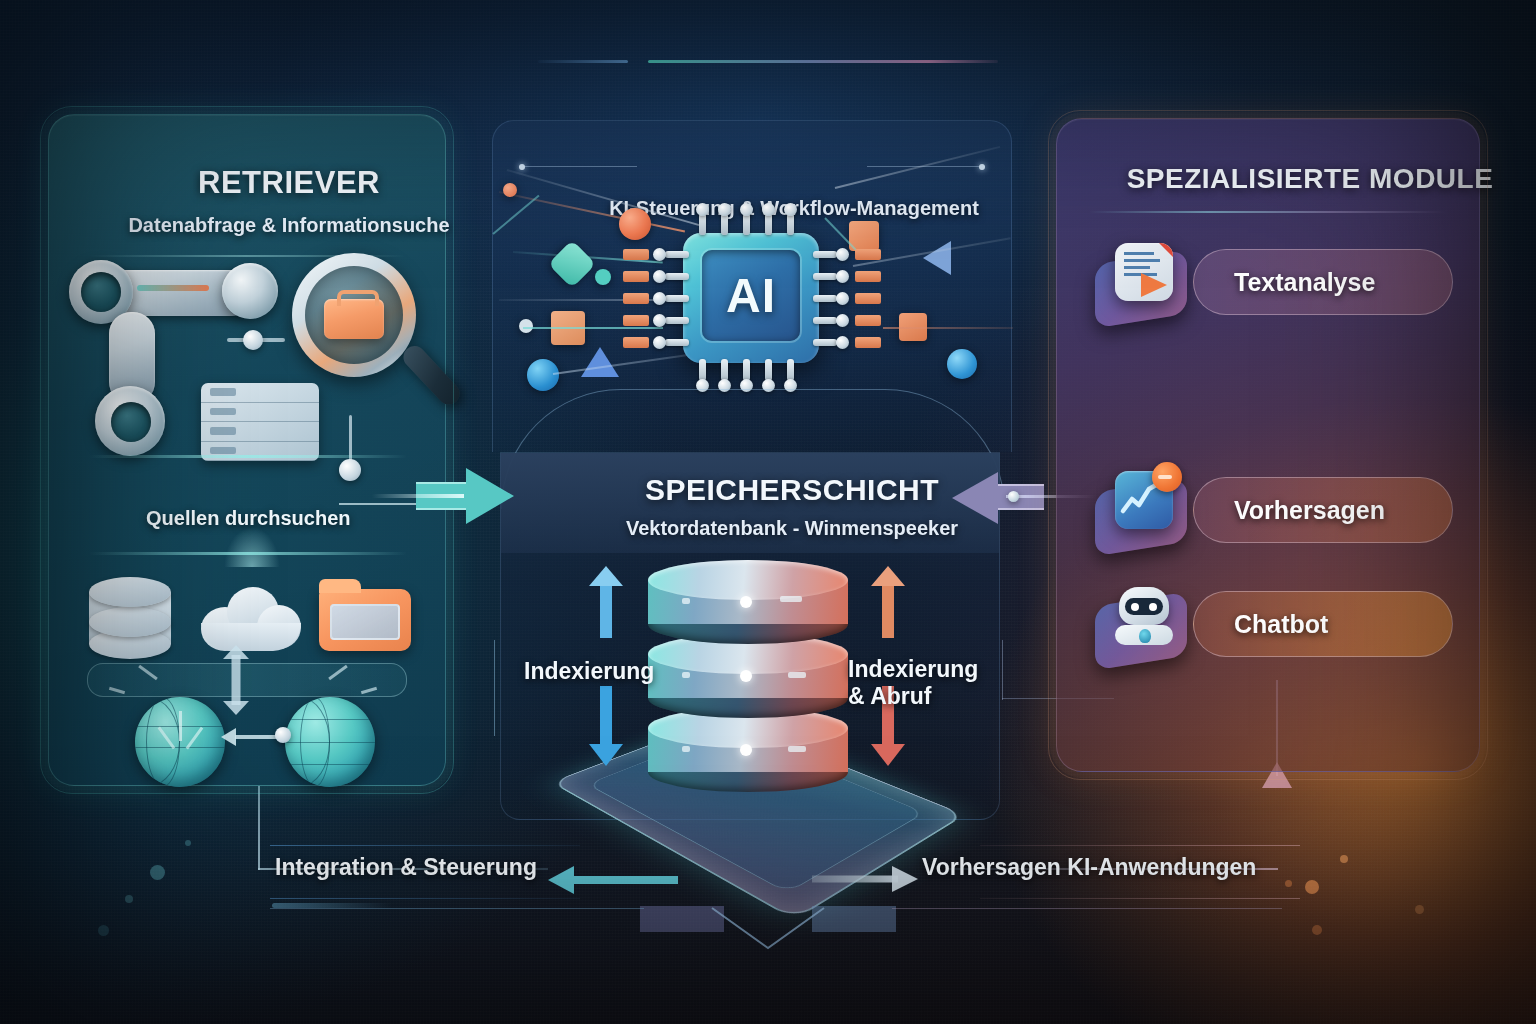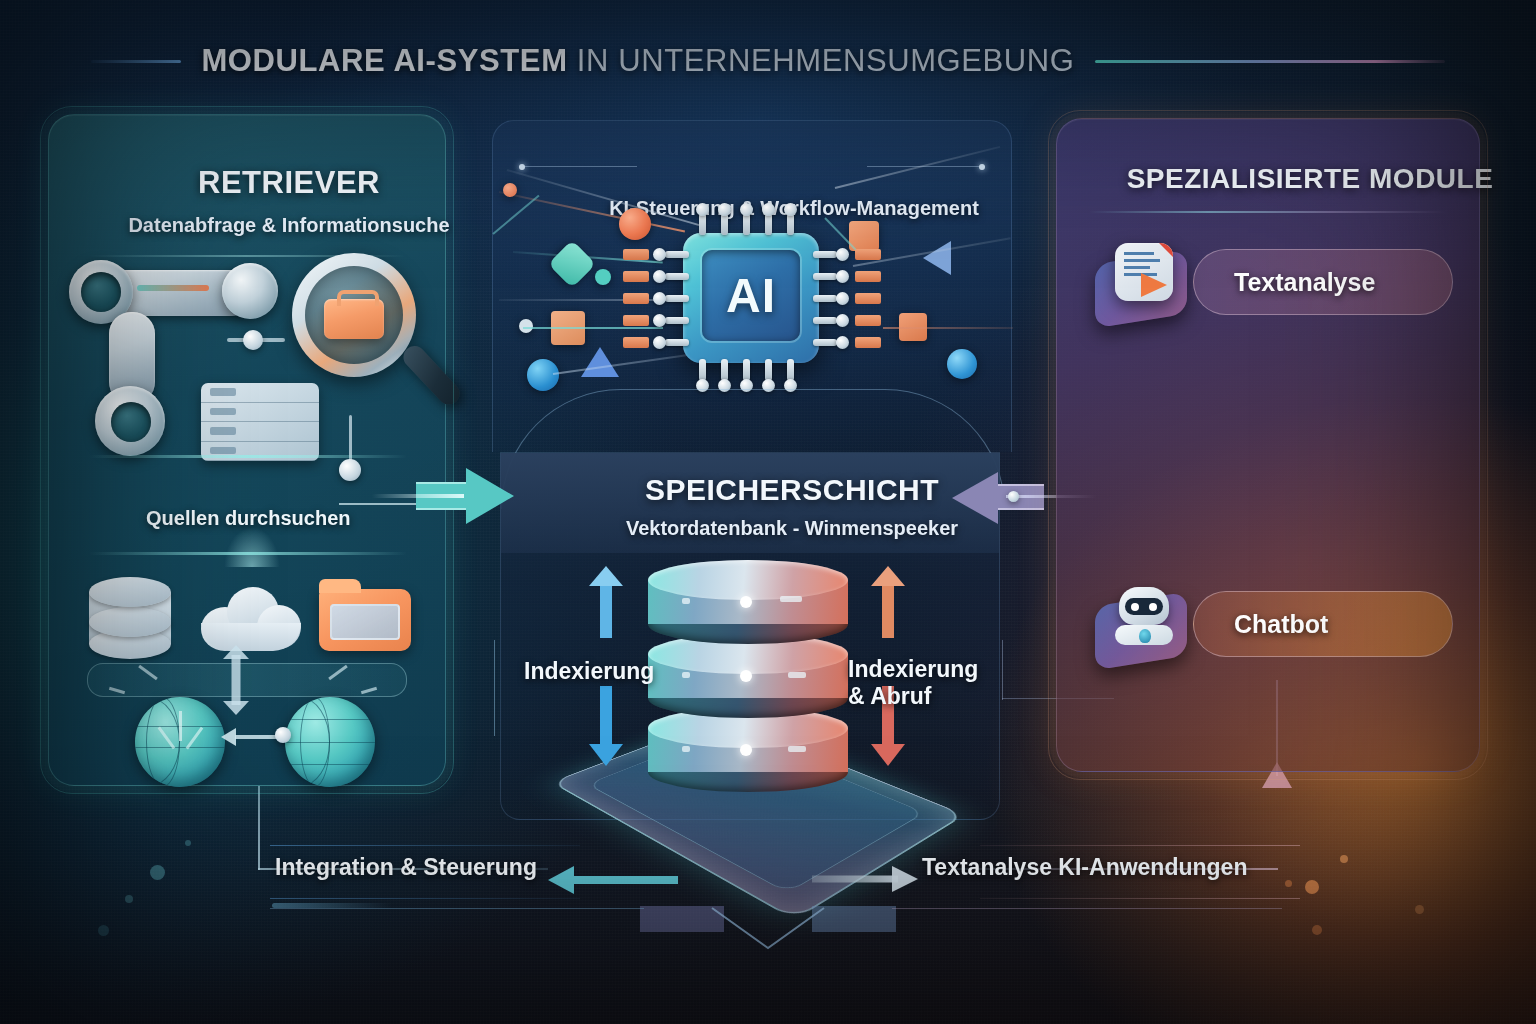--- a/index.html
+++ b/index.html
@@ -401,23 +401,20 @@
   <div class="bokeh" style="left:185px;top:840px;width:6px;height:6px;background:rgba(110,210,220,0.3);"></div>
   <div class="bokeh" style="left:98px;top:925px;width:11px;height:11px;background:rgba(90,190,210,0.2);"></div>
   <div class="bokeh" style="left:1305px;top:880px;width:14px;height:14px;background:rgba(255,160,90,0.6);"></div>
   <div class="bokeh" style="left:1340px;top:855px;width:8px;height:8px;background:rgba(255,170,100,0.55);"></div>
   <div class="bokeh" style="left:1285px;top:880px;width:7px;height:7px;background:rgba(255,150,80,0.4);"></div>
   <div class="bokeh" style="left:1312px;top:925px;width:10px;height:10px;background:rgba(255,150,80,0.35);"></div>
   <div class="bokeh" style="left:1415px;top:905px;width:9px;height:9px;background:rgba(255,170,100,0.3);"></div>
 
   <div class="title-bar">
     <div class="title-rule left"></div>
-    <div class="title-text">
-      <span class="b">MODULARE AI-SYSTEM</span><span class="n"> IN UNTERNEHMENSUMGEBUNG</span>
-    </div>
     <div class="title-rule right"></div>
   </div>
 
   <div class="conn-path" style="left:258px;top:786px;width:2px;height:84px;background:linear-gradient(180deg,rgba(190,225,240,0.55),rgba(190,225,240,0.75));"></div>
   <div class="conn-path" style="left:258px;top:868px;width:290px;height:1.5px;background:linear-gradient(90deg,rgba(190,225,240,0.7),rgba(150,200,230,0.2));"></div>
   <div class="conn-path" style="left:270px;top:845px;width:310px;height:1.2px;background:linear-gradient(90deg,rgba(90,160,220,0.55),rgba(90,160,220,0.08));"></div>
   <div class="conn-path" style="left:270px;top:898px;width:310px;height:1.2px;background:linear-gradient(90deg,rgba(90,160,220,0.5),rgba(90,160,220,0.07));"></div>
   <div class="conn-path" style="left:272px;top:903px;width:120px;height:5px;border-radius:3px;background:linear-gradient(90deg,rgba(120,200,240,0.45),rgba(120,200,240,0));"></div>
 
   <div class="conn-path" style="left:1276px;top:680px;width:1.6px;height:96px;background:rgba(200,170,195,0.55);"></div>
@@ -721,20 +718,35 @@
           <div style="position:absolute;right:0;top:0;width:0;height:0;border-top:14px solid #e04b3c;border-left:14px solid transparent;"></div>
           <div style="position:absolute;left:26px;top:30px;width:26px;height:24px;background:#ef7a42;clip-path:polygon(0 0,100% 50%,0 100%);"></div>
         </div>
       </div>
       <div class="module-pill" style="background:linear-gradient(90deg,rgba(120,90,135,0.55),rgba(150,95,115,0.5));">
         <span>Textanalyse</span>
       </div>
     </div>
 
 
+    <div class="module-row" style="top:344px;">
+      <div class="module-tile">
+        <div class="tile-base"></div>
+        <div class="tile-face" style="background:linear-gradient(150deg,#58b6d8,#3b79bd 60%,#2f5aa4);overflow:visible;border-radius:13px;">
+          <svg width="58" height="58" viewBox="0 0 58 58" style="position:absolute;left:0;top:0;">
+            <polyline points="8,40 17,28 24,34 34,18 48,10" fill="none" stroke="#d6f2ff" stroke-width="4.5" stroke-linejoin="round" stroke-linecap="round"></polyline>
+          </svg>
+          <div style="position:absolute;right:-9px;top:-9px;width:30px;height:30px;border-radius:50%;background:radial-gradient(circle at 35% 32%,#ffa464,#ef7433 60%,#d85e26);box-shadow:0 2px 7px rgba(0,0,0,0.5);"></div>
+          <div style="position:absolute;right:1px;top:4px;width:14px;height:3.5px;border-radius:2px;background:#ffe2cc;"></div>
+        </div>
+      </div>
+      <div class="module-pill" style="background:linear-gradient(90deg,rgba(130,80,100,0.5),rgba(195,110,70,0.55));">
+        <span>Vorhersagen</span>
+      </div>
+    </div>
 
     <div class="module-row" style="top:458px;">
       <div class="module-tile">
         <div class="tile-base"></div>
         <div class="tile-face" style="background:transparent;box-shadow:none;overflow:visible;">
           <div style="position:absolute;left:4px;top:2px;width:50px;height:38px;border-radius:19px 19px 15px 15px;background:linear-gradient(150deg,#f7fbfd,#d2dde6 60%,#b3c2cf);box-shadow:0 4px 10px rgba(0,0,0,0.45);"></div>
           <div style="position:absolute;left:10px;top:13px;width:38px;height:17px;border-radius:9px;background:#18283a;"></div>
           <div style="position:absolute;left:16px;top:18px;width:8px;height:8px;border-radius:50%;background:#ffffff;"></div>
           <div style="position:absolute;left:34px;top:18px;width:8px;height:8px;border-radius:50%;background:#ffffff;"></div>
           <div style="position:absolute;left:0px;top:40px;width:58px;height:20px;border-radius:11px;background:linear-gradient(160deg,#f6fafc,#ccd9e2);"></div>
@@ -750,21 +762,21 @@
   <div class="harrow" style="left:548px;top:868px;width:130px;height:24px;">
     <div class="shaft" style="left:22px;width:108px;height:8px;background:#5bbfcd;"></div>
     <div class="head" style="left:0;border-top:14px solid transparent;border-bottom:14px solid transparent;border-right:26px solid #5bbfcd;"></div>
   </div>
   <div class="flow-label" style="left:275px;top:868px;font-size:23px;transform:translateY(-50%);">Integration &amp; Steuerung</div>
 
   <div class="harrow" style="left:812px;top:868px;width:110px;height:22px;">
     <div class="shaft" style="left:0;width:86px;height:7px;background:linear-gradient(90deg,rgba(190,205,215,0.35),rgba(200,215,225,0.95));"></div>
     <div class="head" style="left:80px;border-top:13px solid transparent;border-bottom:13px solid transparent;border-left:26px solid rgba(205,218,228,0.95);"></div>
   </div>
-  <div class="flow-label" style="left:922px;top:868px;font-size:23px;transform:translateY(-50%);">Textanalyse KI-Anwendungen</div>
+  <div class="flow-label" style="left:922px;top:868px;font-size:23px;transform:translateY(-50%);">Vorhersagen KI-Anwendungen</div>
 
   <div class="chevron-bottom">
     <div style="position:absolute;left:0;top:0;width:84px;height:26px;background:rgba(130,135,195,0.45);"></div>
     <div style="position:absolute;right:0;top:0;width:84px;height:26px;background:rgba(125,160,210,0.45);"></div>
     <svg width="256" height="46" viewBox="0 0 256 46" style="position:absolute;left:0;top:0;">
       <polyline points="72,2 128,42 184,2" fill="none" stroke="rgba(150,190,225,0.75)" stroke-width="2"></polyline>
     </svg>
   </div>
   <div class="hline" style="left:270px;top:908px;width:374px;background:rgba(120,175,215,0.45);"></div>
   <div class="hline" style="left:892px;top:908px;width:390px;background:rgba(180,160,195,0.42);"></div>

